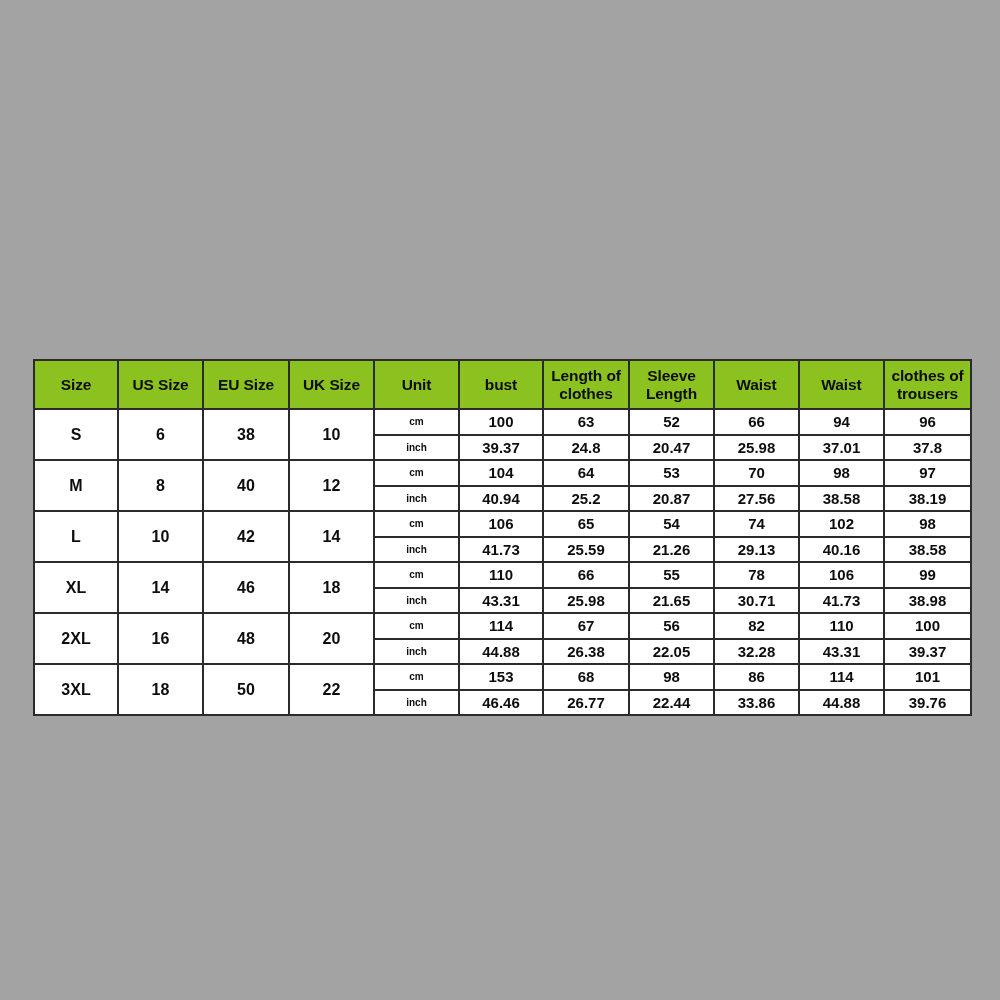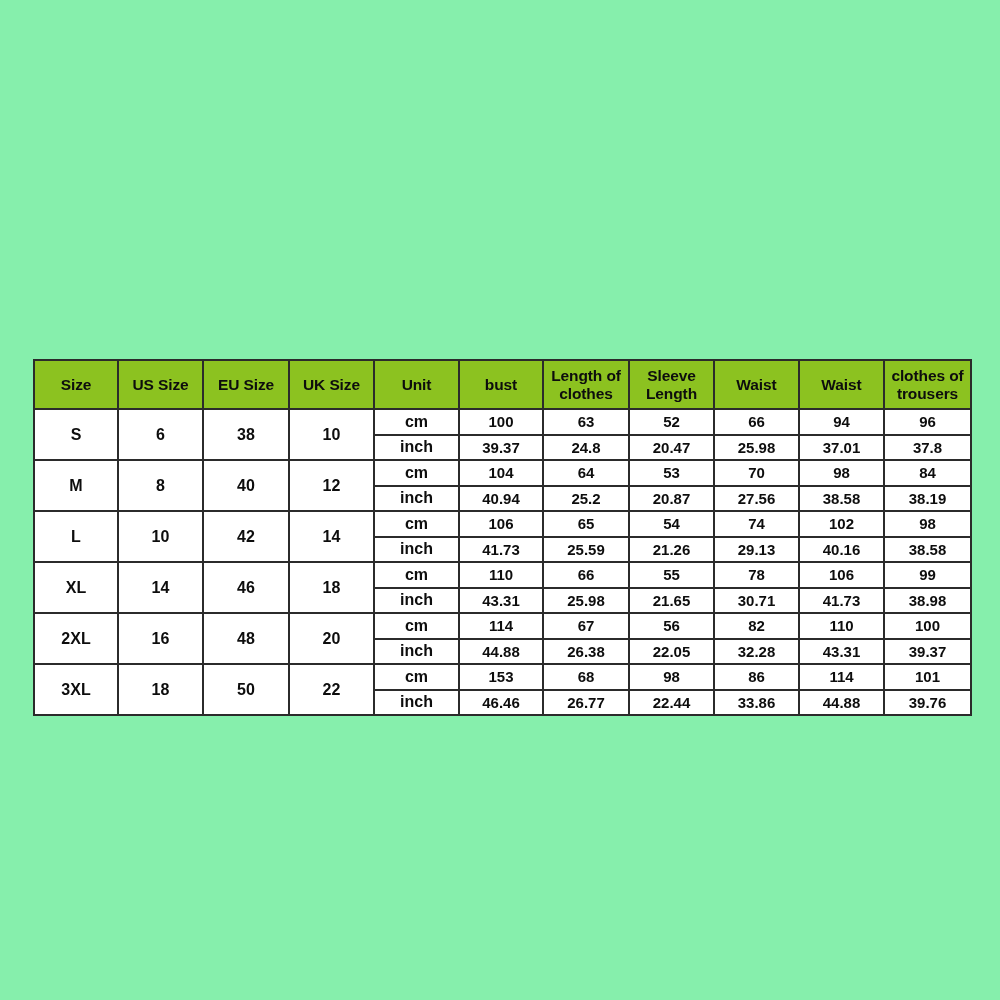--- a/index.html
+++ b/index.html
@@ -11,21 +11,21 @@
     height: 1000px;
     background: #ffffff;
     font-family: "Liberation Sans", sans-serif;
     overflow: hidden;
   }
 
   #canvas {
     position: relative;
     width: 1000px;
     height: 1000px;
-    background: #86efac;
+    background: #a3a3a3;
   }
 
   
   #size-chart {
     position: absolute;
     left: 33px;
     top: 359px;
     width: 937px;
     border-collapse: collapse;
     table-layout: fixed;
@@ -67,21 +67,21 @@
     font-size: 15px;
     background: #ffffff;
   }
 
   
   #size-chart td.span-cell {
     font-size: 16px;
   }
 
   #size-chart td.unit-cell {
-    font-size: 16px;
+    font-size: 10px;
   }
 
   #size-chart td.num-cell {
     font-size: 15px;
   }
 </style>
 </head>
 <body>
 
 <div id="canvas">
@@ -142,21 +142,21 @@
           <td class="span-cell" rowspan="2">M</td>
           <td class="span-cell" rowspan="2">8</td>
           <td class="span-cell" rowspan="2">40</td>
           <td class="span-cell" rowspan="2">12</td>
           <td class="unit-cell">cm</td>
           <td class="num-cell">104</td>
           <td class="num-cell">64</td>
           <td class="num-cell">53</td>
           <td class="num-cell">70</td>
           <td class="num-cell">98</td>
-          <td class="num-cell">84</td>
+          <td class="num-cell">97</td>
         </tr>
         <tr>
           <td class="unit-cell">inch</td>
           <td class="num-cell">40.94</td>
           <td class="num-cell">25.2</td>
           <td class="num-cell">20.87</td>
           <td class="num-cell">27.56</td>
           <td class="num-cell">38.58</td>
           <td class="num-cell">38.19</td>
         </tr>

